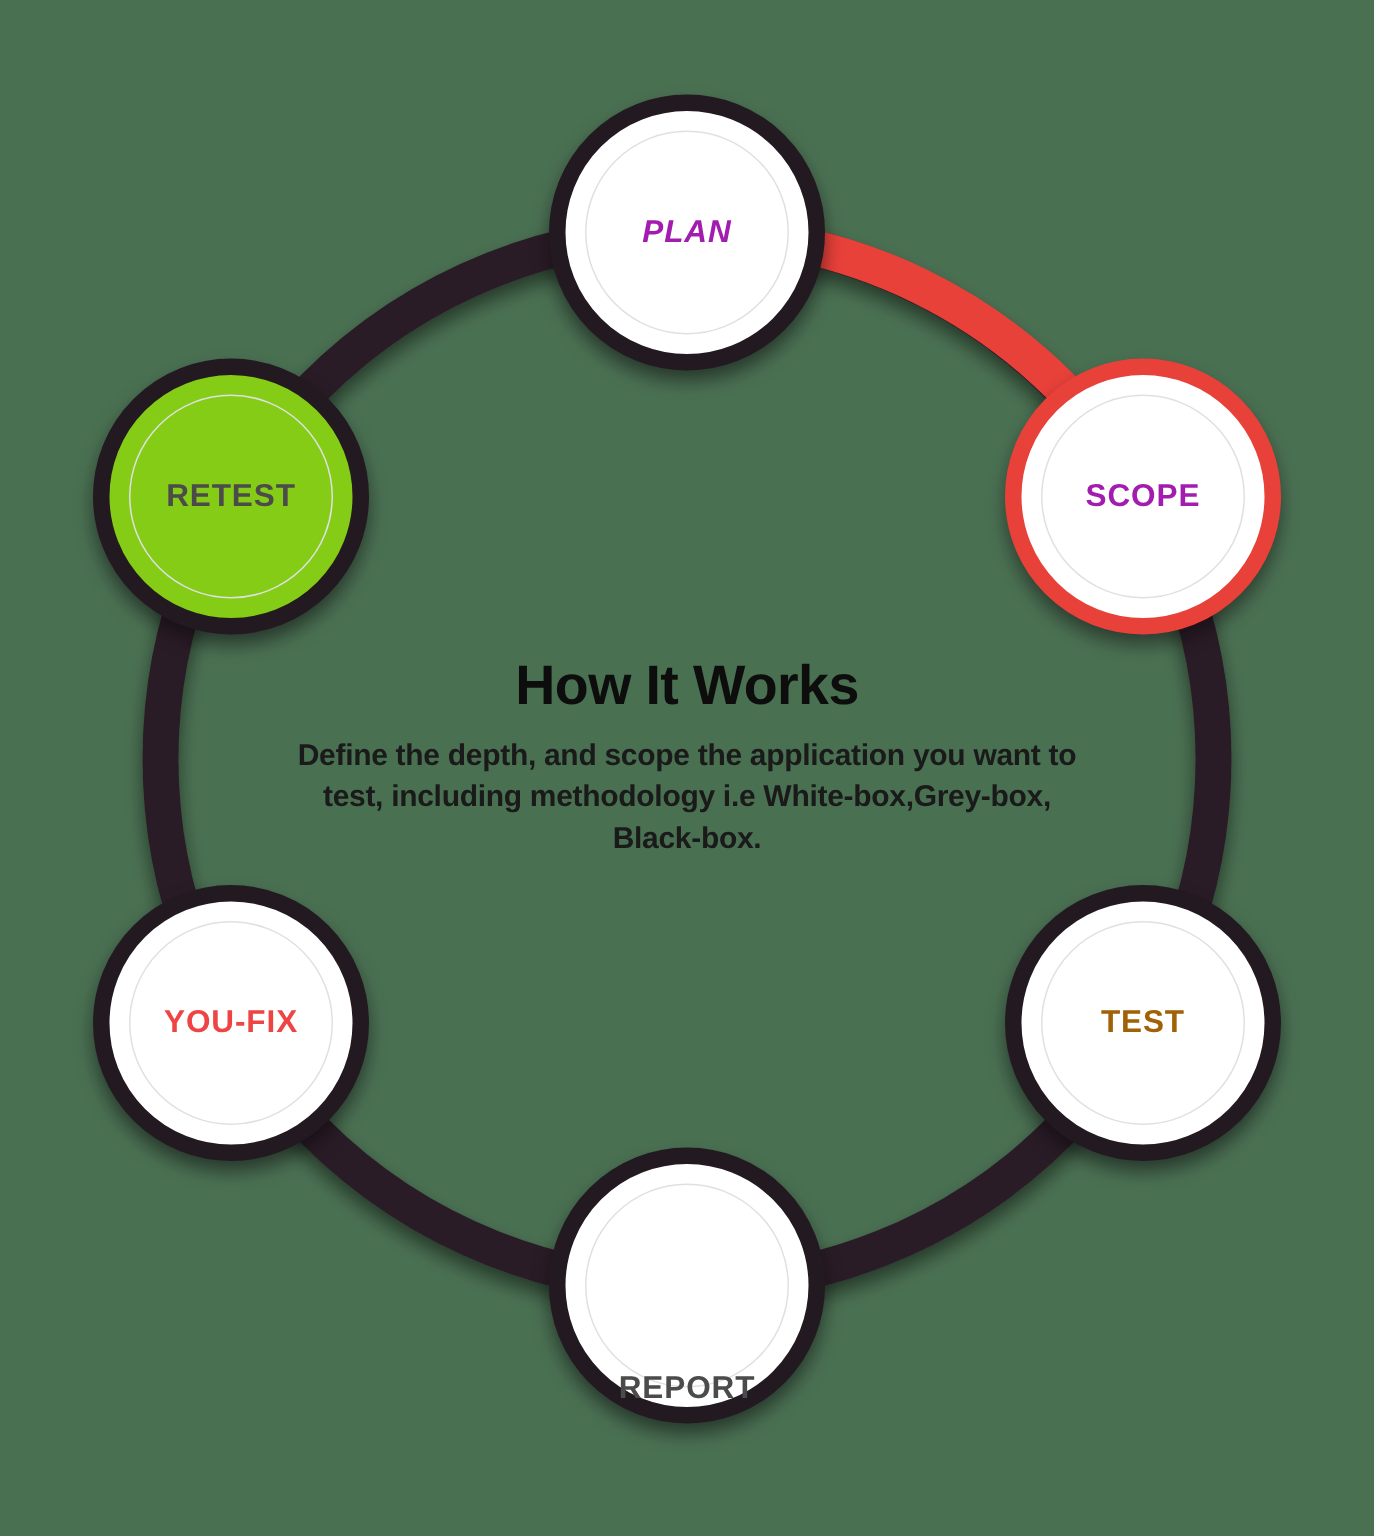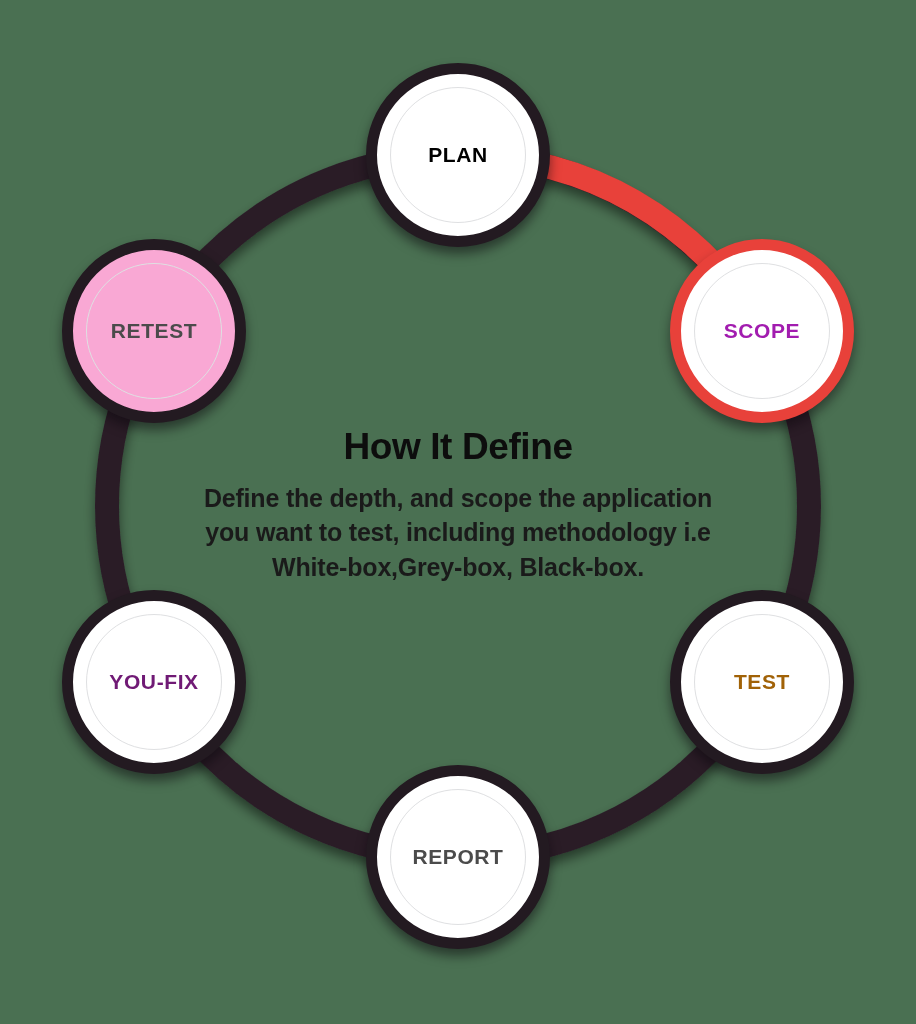--- a/index.html
+++ b/index.html
@@ -25,21 +25,21 @@
   .center-title{
     font-size:37px;
     font-weight:bold;
     color:#0d0d0d;
     letter-spacing:-0.4px;
     line-height:1.05;
     margin:0 0 14px 0;
     white-space:nowrap;
   }
   .center-desc{
-    font-size:25px;
+    font-size:20px;
     font-weight:bold;
     color:#1a1a1a;
     line-height:1.38;
     letter-spacing:-0.2px;
     margin:0 auto;
     width:540px;
   }
 
   
   .node{
@@ -73,21 +73,21 @@
     white-space:nowrap;
   }
   .node.active{
     border-color:#e8413a;
     box-shadow:0 7px 11px rgba(10,5,12,0.45);
   }
 
   #node-plan   {left:458px; top:100px;}
   #node-scope  {left:809px; top:303px;}
   #node-test   {left:809px; top:709px;}
-  #node-report {left:458px; top:912px;}
+  #node-report {left:458px; top:912px;align-items:flex-end;}
   #node-youfix {left:107px; top:709px;}
   #node-retest {left:107px; top:303px;}
 </style>
 </head>
 <body style="background: rgb(74, 112, 82);">
 
 <div id="stage">
 
   <svg id="ringsvg" viewBox="0 0 916 1024" aria-hidden="true">
     <defs>
@@ -95,47 +95,47 @@
         <feDropShadow dx="0" dy="7" stdDeviation="6" flood-color="#0a050c" flood-opacity="0.48"></feDropShadow>
       </filter>
     </defs>
 
     <circle cx="458" cy="506" r="351" fill="none" stroke="#2b1f28" stroke-width="24" filter="url(#ringshadow)"></circle>
 
     <path d="M 531.0 162.5 A 351 351 0 0 1 788.8 385.9" fill="none" stroke="#e8413a" stroke-width="24" stroke-linecap="butt"></path>
   </svg>
 
   <div class="center-text">
-    <h1 class="center-title" style="color: rgb(13, 13, 13);">How It Define</h1>
+    <h1 class="center-title" style="color: rgb(13, 13, 13);">How It Works</h1>
     <p class="center-desc" style="color: rgb(26, 26, 26);">Define the depth, and scope the application you want to test, including methodology i.e White-box,Grey-box, Black-box.</p>
   </div>
 
   <div class="node" id="node-plan" style="left: 458px; top: 155px; border-color: rgb(35, 26, 33); background: rgb(255, 255, 255);">
     <span class="inner-ring" style="border-color: rgb(223, 224, 226);"></span>
-    <span class="node-label" style="color: #000000;">PLAN</span>
+    <span class="node-label" style="color: #a21caf; font-style: italic;">PLAN</span>
   </div>
 
   <div class="node active" id="node-scope" style="left: 761.975px; top: 330.5px; border-color: rgb(232, 65, 58); background: rgb(255, 255, 255);">
     <span class="inner-ring" style="border-color: rgb(223, 224, 226);"></span>
     <span class="node-label" style="color: #a21caf;">SCOPE</span>
   </div>
 
   <div class="node" id="node-test" style="left: 761.975px; top: 681.5px; border-color: rgb(35, 26, 33); background: rgb(255, 255, 255);">
     <span class="inner-ring" style="border-color: rgb(223, 224, 226);"></span>
     <span class="node-label" style="color: #a16207;">TEST</span>
   </div>
 
   <div class="node" id="node-report" style="left: 458px; top: 857px; border-color: rgb(35, 26, 33); background: rgb(255, 255, 255);">
     <span class="inner-ring" style="border-color: rgb(223, 224, 226);"></span>
     <span class="node-label" style="color: rgb(75, 75, 75);">REPORT</span>
   </div>
 
   <div class="node" id="node-youfix" style="left: 154.025px; top: 681.5px; border-color: rgb(35, 26, 33); background: rgb(255, 255, 255);">
     <span class="inner-ring" style="border-color: rgb(223, 224, 226);"></span>
-    <span class="node-label" style="color: #701a75;">YOU-FIX</span>
+    <span class="node-label" style="color: #ef4444;">YOU-FIX</span>
   </div>
 
-  <div class="node" id="node-retest" style="left: 154.025px; top: 330.5px; border-color: rgb(35, 26, 33); background: #f9a8d4;">
+  <div class="node" id="node-retest" style="left: 154.025px; top: 330.5px; border-color: rgb(35, 26, 33); background: #84cc16;">
     <span class="inner-ring" style="border-color: rgb(223, 224, 226);"></span>
     <span class="node-label" style="color: rgb(75, 75, 75);">RETEST</span>
   </div>
 
 </div>
 
 </body></html>

